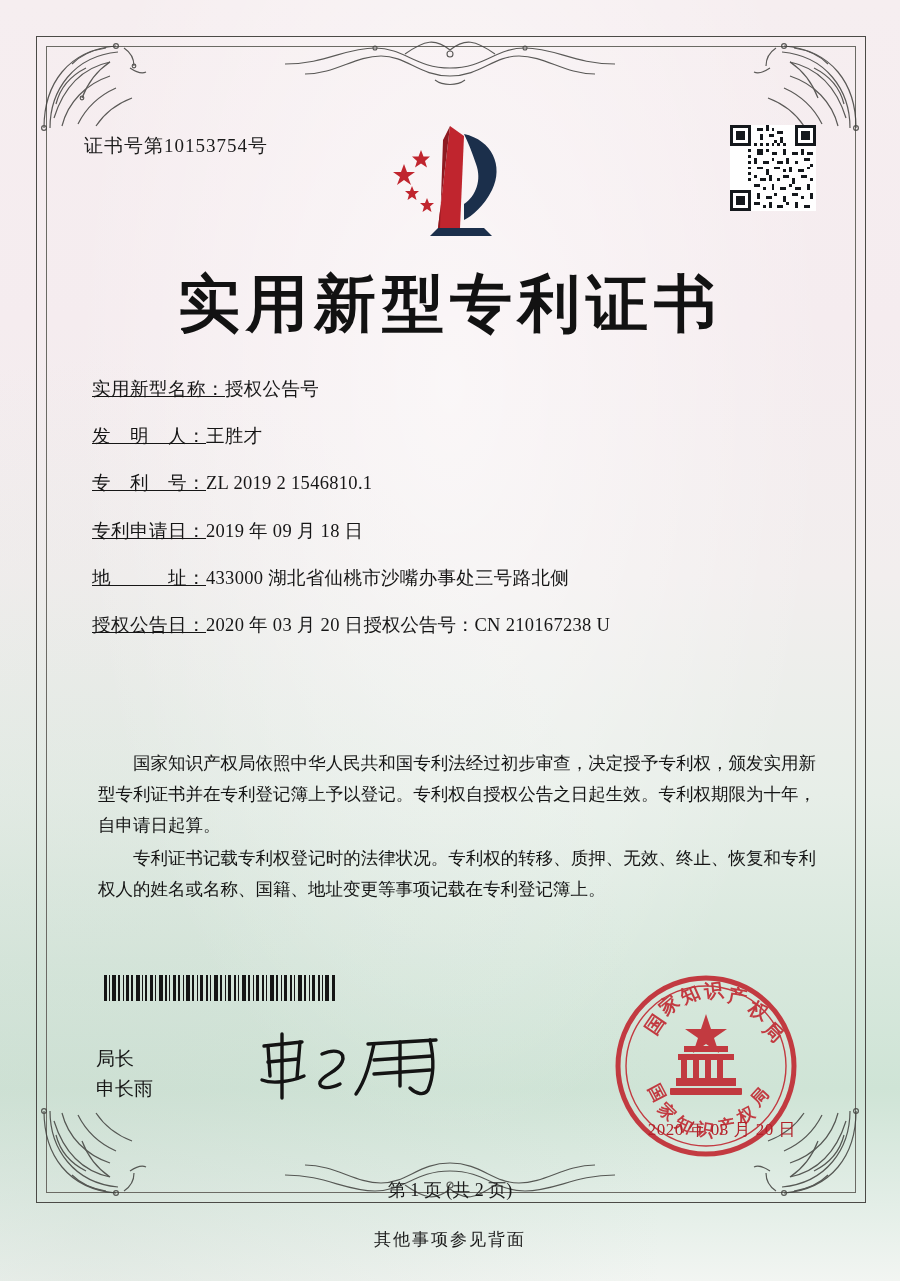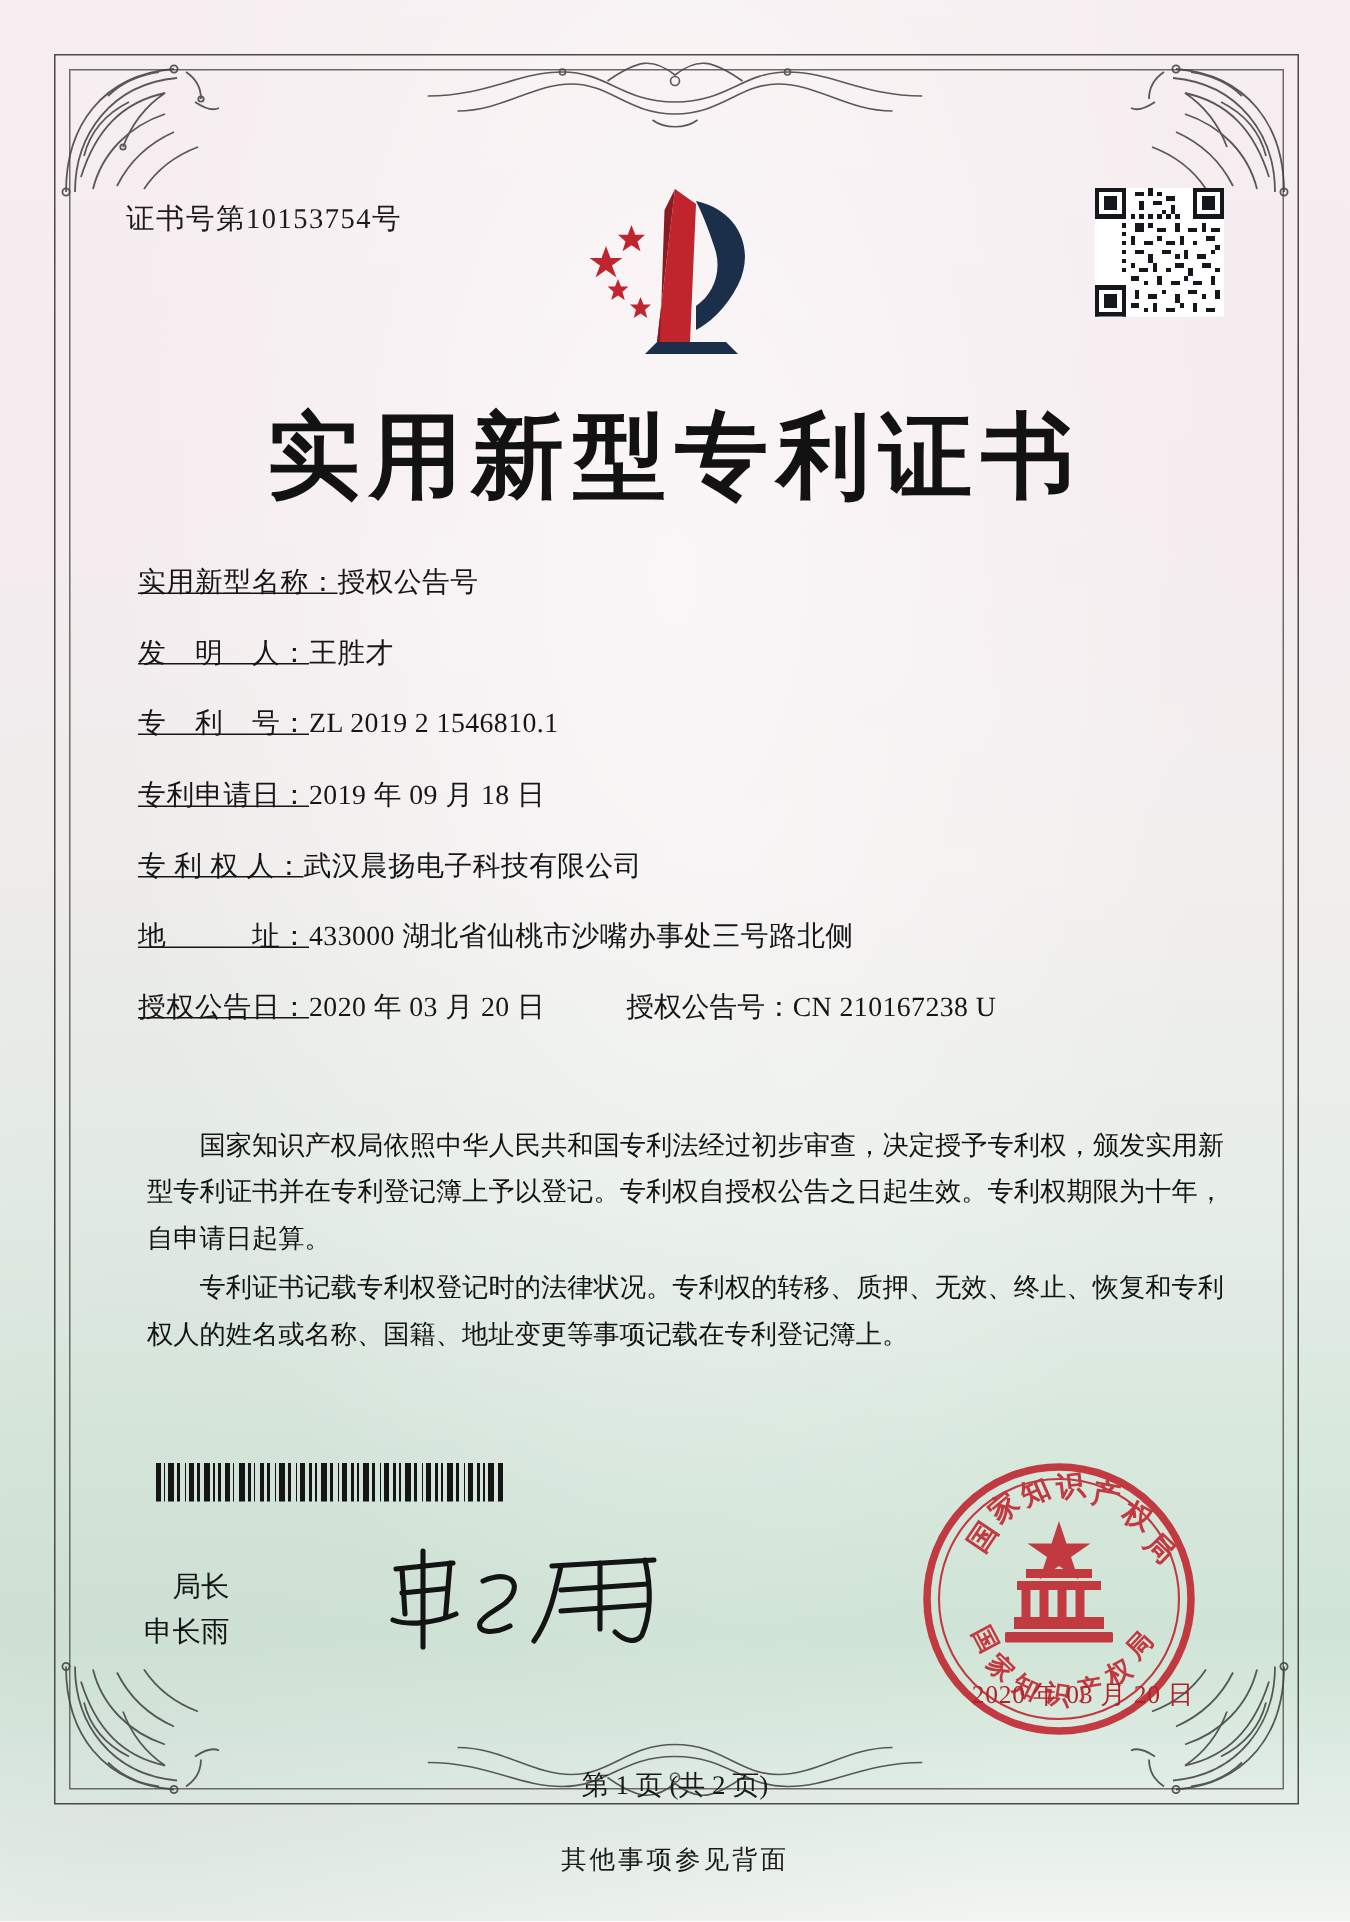--- a/index.html
+++ b/index.html
@@ -141,21 +141,20 @@
   }
   .field-label {
     white-space: pre;
     letter-spacing: 0.5px;
     text-decoration: underline;
   }
   .field-value {
     letter-spacing: 0.3px;
   }
   .field .second-label {
-    margin-left: 54px;
     white-space: pre;
   }
 
   
   .paras {
     position: absolute;
     left: 86px;
     top: 748px;
     width: 730px;
     font-size: 17.5px;
@@ -178,21 +177,20 @@
   }
 
   
   .sig-label {
     position: absolute;
     left: 96px;
     top: 1044px;
     font-size: 19px;
     line-height: 30px;
     color: #151515;
-    text-align: right;
   }
   .sig-hand {
     position: absolute;
     left: 250px;
     top: 1024px;
     width: 210px;
     height: 80px;
     font-family: "DejaVu Serif", serif;
     font-size: 50px;
     color: #111;
@@ -460,24 +458,20 @@
     </div>
     <div class="field">
       <span class="field-label">专　利　号：</span>
       <span class="field-value">ZL 2019 2 1546810.1</span>
     </div>
     <div class="field">
       <span class="field-label">专利申请日：</span>
       <span class="field-value">2019 年 09 月 18 日</span>
     </div>
     <div class="field">
-      <span class="field-label">专 利 权 人：</span>
-      <span class="field-value">武汉晨扬电子科技有限公司</span>
-    </div>
-    <div class="field">
       <span class="field-label">地　　　址：</span>
       <span class="field-value">433000 湖北省仙桃市沙嘴办事处三号路北侧</span>
     </div>
     <div class="field">
       <span class="field-label">授权公告日：</span>
       <span class="field-value">2020 年 03 月 20 日</span>
       <span class="second-label">授权公告号：</span>
       <span class="field-value">CN 210167238 U</span>
     </div>
   </div>

